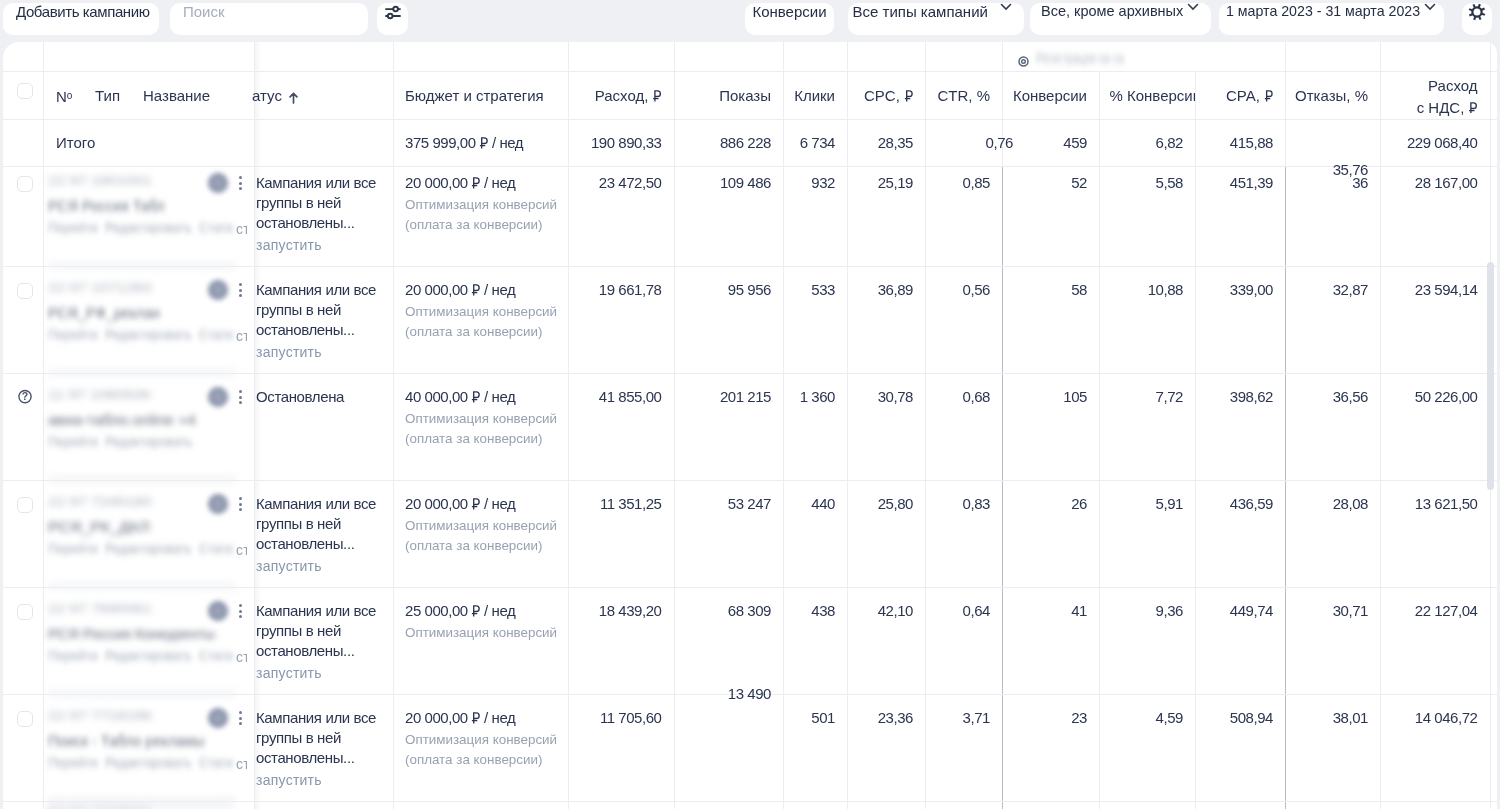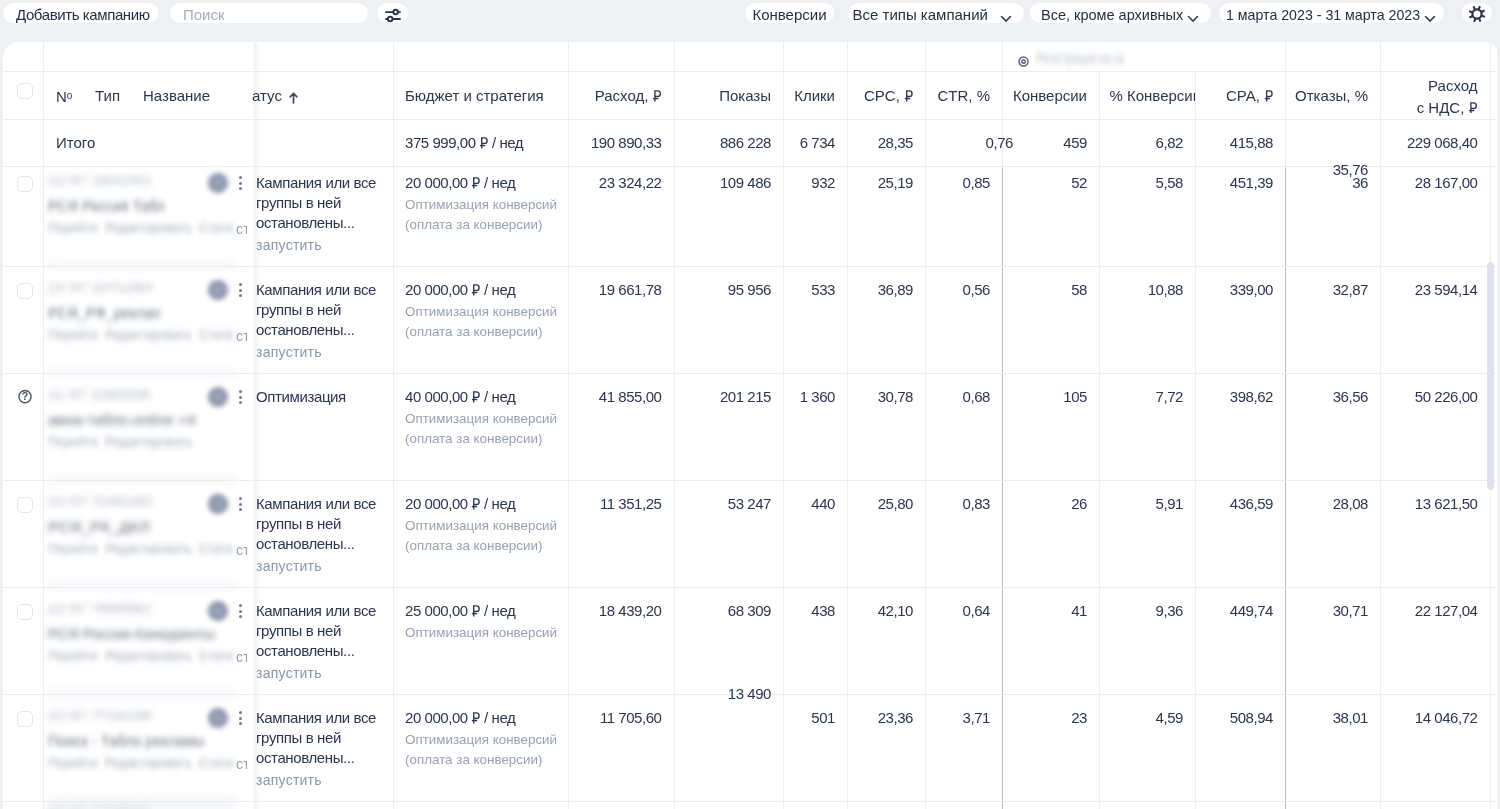--- a/index.html
+++ b/index.html
@@ -1,19 +1,19 @@
 <!DOCTYPE html>
 <html><head><meta charset="utf-8">
 <style>
   html,body{margin:0;padding:0;}
   body{width:1500px;height:809px;overflow:hidden;background:#eef0f4;
        font-family:"Liberation Sans",sans-serif;-webkit-font-smoothing:antialiased;}
   .abs{position:absolute;}
-  .btn{position:absolute;top:3px;height:20px;background:#fff;border-radius:10px;box-sizing:border-box;
-       display:flex;align-items:flex-end;color:#242e44;font-size:15px;white-space:nowrap;}
+  .btn{position:absolute;top:3px;height:32px;background:#fff;border-radius:10px;box-sizing:border-box;
+       display:flex;align-items:flex-start;color:#242e44;font-size:15px;white-space:nowrap;}
   .btn .pad{padding:0 16px;}
   .btn.ctr{justify-content:center;}
   .btn.sb{justify-content:space-between;}
   #card{position:absolute;left:3px;top:42px;width:1494px;height:767px;background:#fff;
         border-radius:16px 10px 0 0;overflow:hidden;}
   .vl{position:absolute;width:1px;background:#ebedf1;}
   .hl{position:absolute;height:1px;background:#ebedf1;}
   .vld{position:absolute;width:1px;background:#b6bcc8;}
   .num{position:absolute;font-size:15px;letter-spacing:-0.45px;color:#2b3550;white-space:nowrap;}
   .rt{transform:translateX(-100%);}
@@ -165,21 +165,21 @@
     <div class="dot" style="left: 236.2px; top: 134px;"></div>
     <div class="dot" style="left: 236.2px; top: 139.5px;"></div>
     <div class="dot" style="left: 236.2px; top: 145px;"></div>
     <div class="smear" style="left: 45px; top: 221px; width: 188px;"></div>
     <div class="status" style="left: 253px; top: 131px; line-height: 20px;">Кампания или все<br>группы в ней<br>остановлены...</div>
     <div class="lnk" style="left: 253px; top: 192.5px; line-height: 20px;">запустить</div>
     <div class="num" style="left: 402px; top: 131px; line-height: 20px;">20 000,00 <svg width="9" height="11.5" viewBox="0 0 9 11.5" style="vertical-align:-0.5px" fill="none" stroke="currentColor" stroke-width="1.35">
         <path d="M2.7 11.5 V0.8 H5.3 a2.85 2.85 0 0 1 0 5.7 H2.7 M0.9 8.6 H6.3"></path>
       </svg> / нед</div>
     <div class="sub" style="left: 402px; top: 152.5px; line-height: 20px;">Оптимизация конверсий<br>(оплата за конверсии)</div>
-    <div class="num rt" style="left: 658.5px; top: 131px; line-height: 20px;">23 324,22</div>
+    <div class="num rt" style="left: 658.5px; top: 131px; line-height: 20px;">23 472,50</div>
     <div class="num rt" style="left: 768px; top: 131px; line-height: 20px;">109 486</div>
     <div class="num rt" style="left: 832px; top: 131px; line-height: 20px;">932</div>
     <div class="num rt" style="left: 910px; top: 131px; line-height: 20px;">25,19</div>
     <div class="num rt" style="left: 987px; top: 131px; line-height: 20px;">0,85</div>
     <div class="num rt" style="left: 1084px; top: 131px; line-height: 20px;">52</div>
     <div class="num rt" style="left: 1180px; top: 131px; line-height: 20px;">5,58</div>
     <div class="num rt" style="left: 1270px; top: 131px; line-height: 20px;">451,39</div>
     <div class="num rt" style="left: 1365px; top: 131px; line-height: 20px;">36</div>
     <div class="num rt" style="left: 1474.5px; top: 131px; line-height: 20px;">28 167,00</div>
     <div class="cb" style="left: 14px; top: 241px;"></div>
@@ -213,21 +213,21 @@
         <text x="8" y="11" font-size="10.5" font-weight="bold" text-anchor="middle" fill="#49536a" font-family="Liberation Sans">?</text>
       </svg></div>
     <div class="blur" style="left: 45px; top: 346px; color: rgb(170, 177, 189); font-size: 12.5px; transform-origin: 0px 50%; transform: scaleX(1.24096);">11 97 1060536</div>
     <div class="blur" style="left: 45px; top: 368.5px; color: rgb(95, 104, 120); font-size: 15px; transform-origin: 0px 50%; transform: scaleX(1.02778);">авиа-табло.online +4</div>
     <div class="blur" style="left: 45px; top: 392px; color: rgb(154, 163, 177); font-size: 13px; transform-origin: 0px 50%; transform: scaleX(0.973154);">Перейти&nbsp;&nbsp;Редактировать</div>
     <div class="avatar" style="left: 205px; top: 345px;"></div>
     <div class="dot" style="left: 236.2px; top: 348px;"></div>
     <div class="dot" style="left: 236.2px; top: 353.5px;"></div>
     <div class="dot" style="left: 236.2px; top: 359px;"></div>
     <div class="smear" style="left: 45px; top: 435px; width: 188px;"></div>
-    <div class="status" style="left: 253px; top: 345px; line-height: 20px;">Оптимизация</div>
+    <div class="status" style="left: 253px; top: 345px; line-height: 20px;">Остановлена</div>
     <div class="num" style="left: 402px; top: 345px; line-height: 20px;">40 000,00 <svg width="9" height="11.5" viewBox="0 0 9 11.5" style="vertical-align:-0.5px" fill="none" stroke="currentColor" stroke-width="1.35">
         <path d="M2.7 11.5 V0.8 H5.3 a2.85 2.85 0 0 1 0 5.7 H2.7 M0.9 8.6 H6.3"></path>
       </svg> / нед</div>
     <div class="sub" style="left: 402px; top: 366.5px; line-height: 20px;">Оптимизация конверсий<br>(оплата за конверсии)</div>
     <div class="num rt" style="left: 658.5px; top: 345px; line-height: 20px;">41 855,00</div>
     <div class="num rt" style="left: 768px; top: 345px; line-height: 20px;">201 215</div>
     <div class="num rt" style="left: 832px; top: 345px; line-height: 20px;">1 360</div>
     <div class="num rt" style="left: 910px; top: 345px; line-height: 20px;">30,78</div>
     <div class="num rt" style="left: 987px; top: 345px; line-height: 20px;">0,68</div>
     <div class="num rt" style="left: 1084px; top: 345px; line-height: 20px;">105</div>

